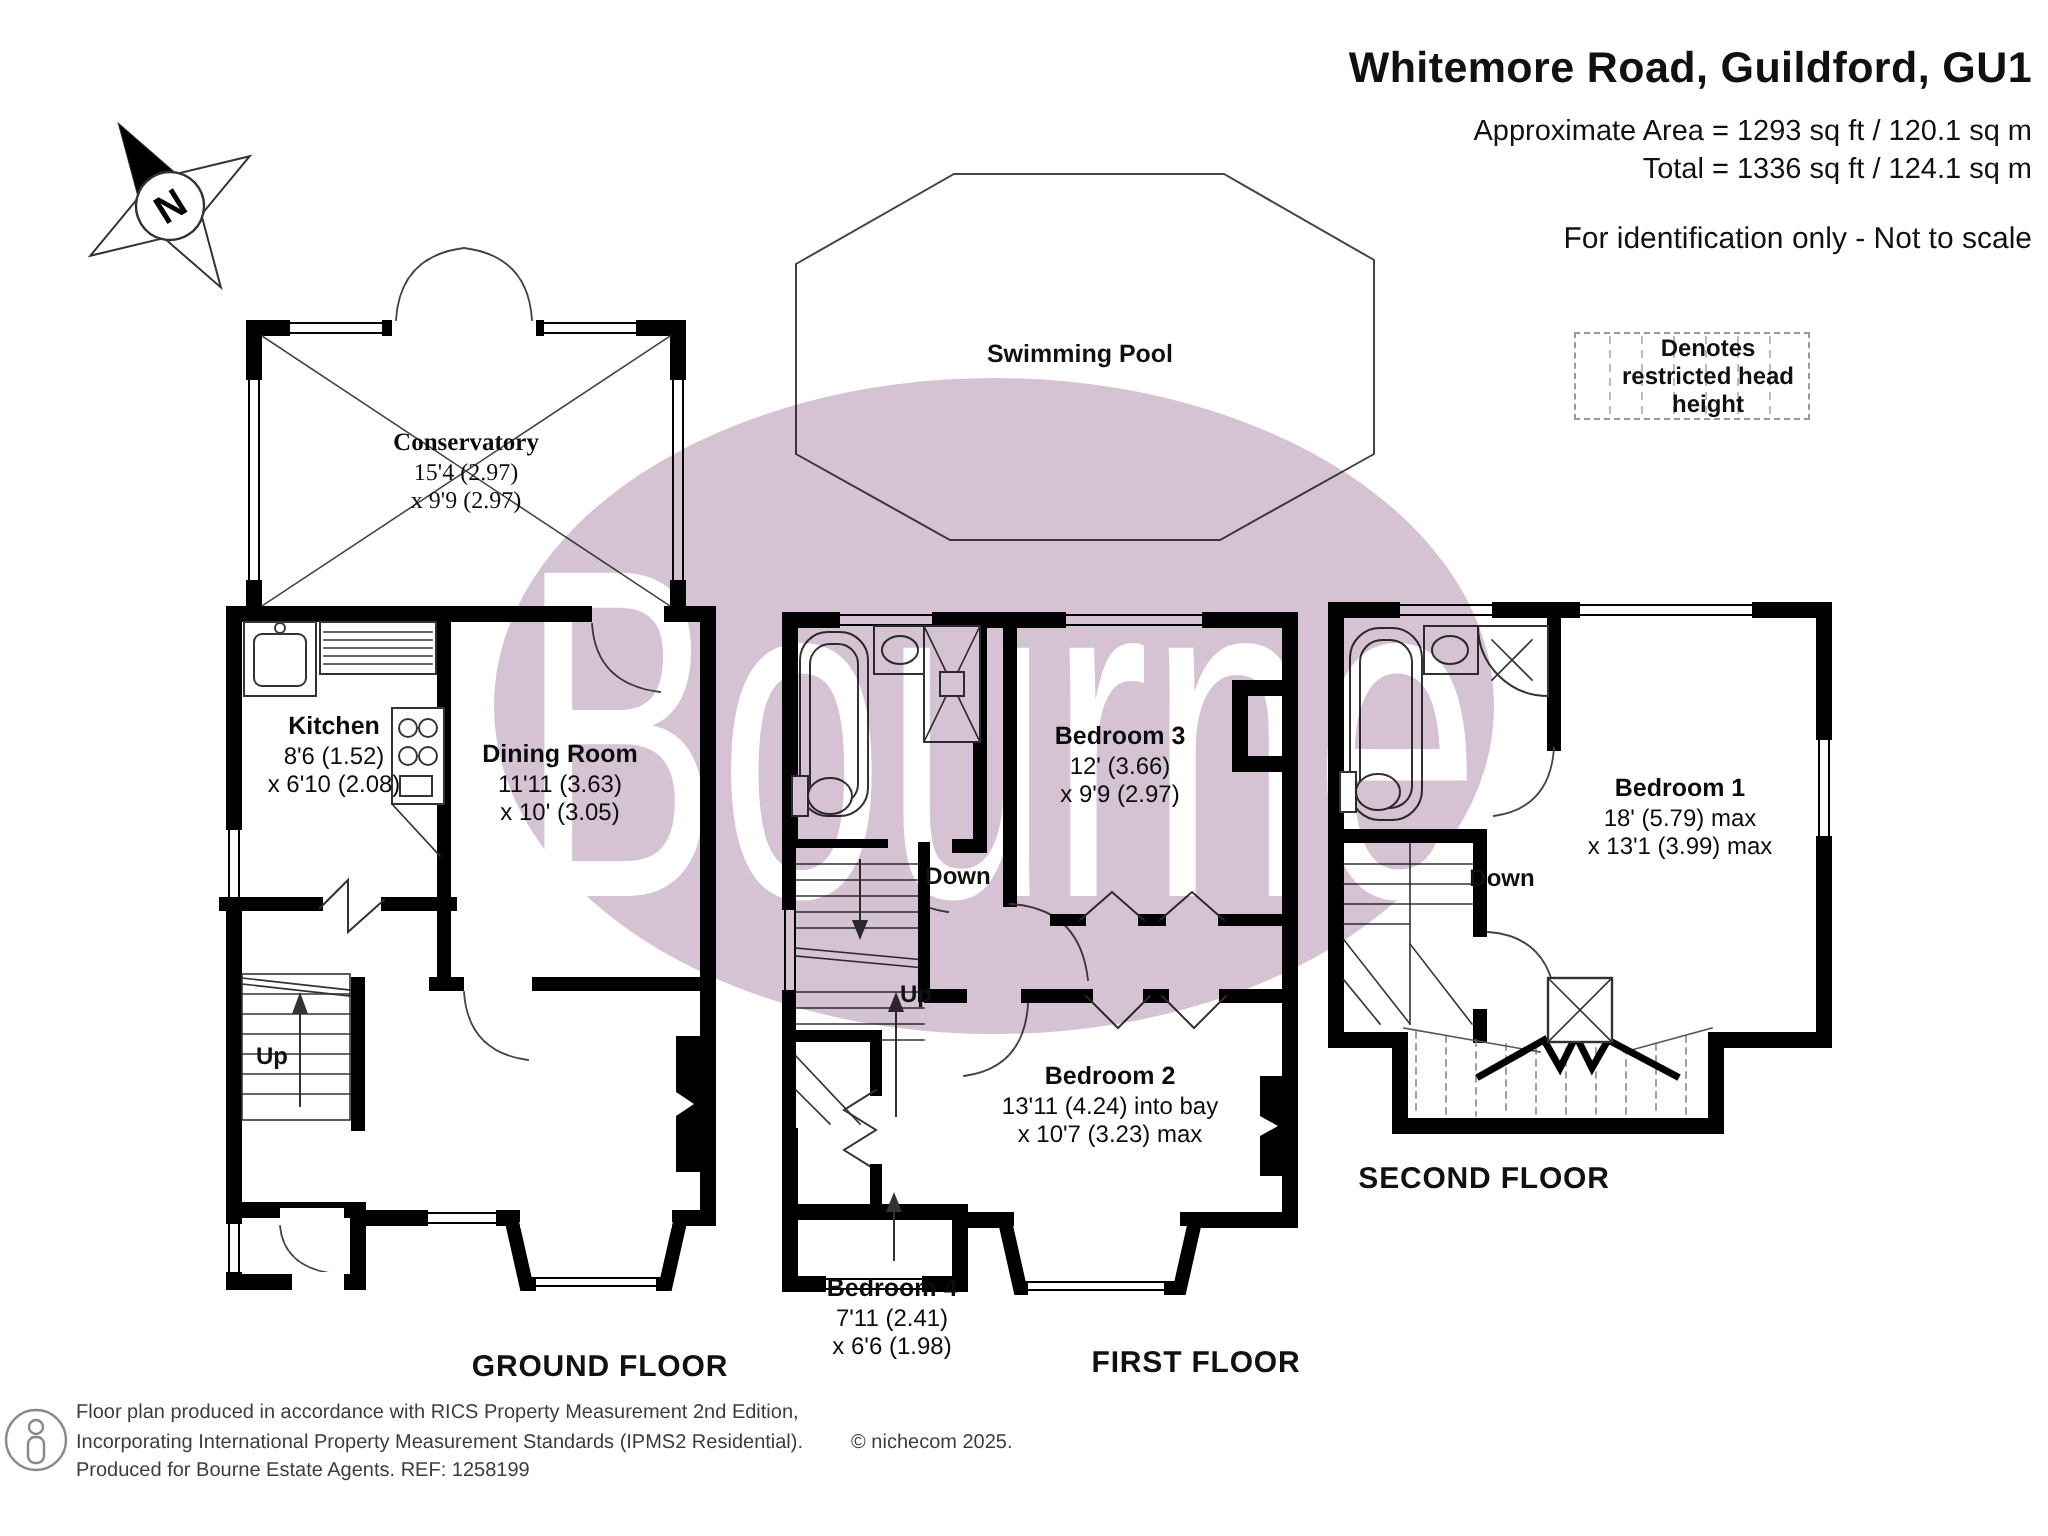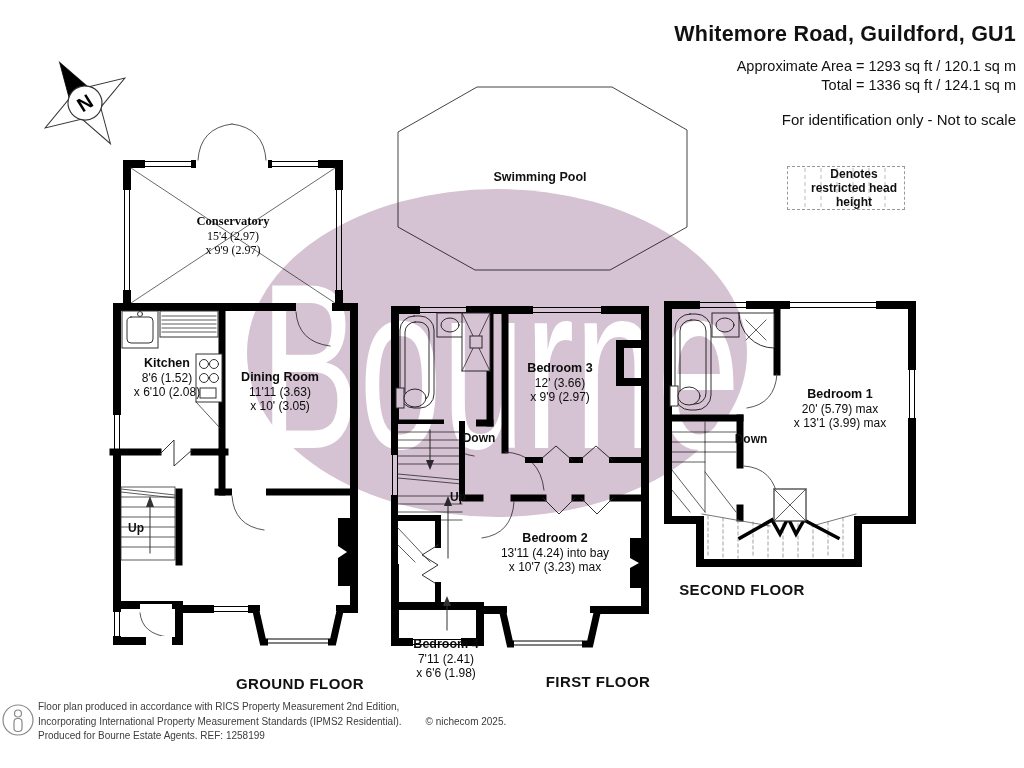--- a/index.html
+++ b/index.html
@@ -411,21 +411,21 @@
     <div class="rn">Bedroom 4</div>
     <div>7'11 (2.41)</div>
     <div>x 6'6 (1.98)</div>
   </div>
   <div class="stair-lbl" style="left:479px;top:431px;">Down</div>
   <div class="stair-lbl" style="left:458px;top:490px;">Up</div>
   <div class="floor-lbl" style="left:598px;top:673px;">FIRST FLOOR</div>
 
   <div class="lbl" style="left:840px;top:387px;">
     <div class="rn">Bedroom 1</div>
-    <div>20' (5.79) max</div>
+    <div>18' (5.79) max</div>
     <div>x 13'1 (3.99) max</div>
   </div>
   <div class="stair-lbl" style="left:751px;top:432px;">Down</div>
   <div class="floor-lbl" style="left:742px;top:581px;">SECOND FLOOR</div>
 
   <svg class="logo" width="34" height="34" viewBox="0 0 34 34">
     <circle cx="17" cy="17" r="15" fill="none" stroke="#888" stroke-width="1.2"></circle>
     <circle cx="17" cy="10.5" r="3.5" fill="none" stroke="#888" stroke-width="1.2"></circle>
     <rect x="13" y="15.5" width="8" height="13" rx="3.5" fill="none" stroke="#888" stroke-width="1.2"></rect>
   </svg>

